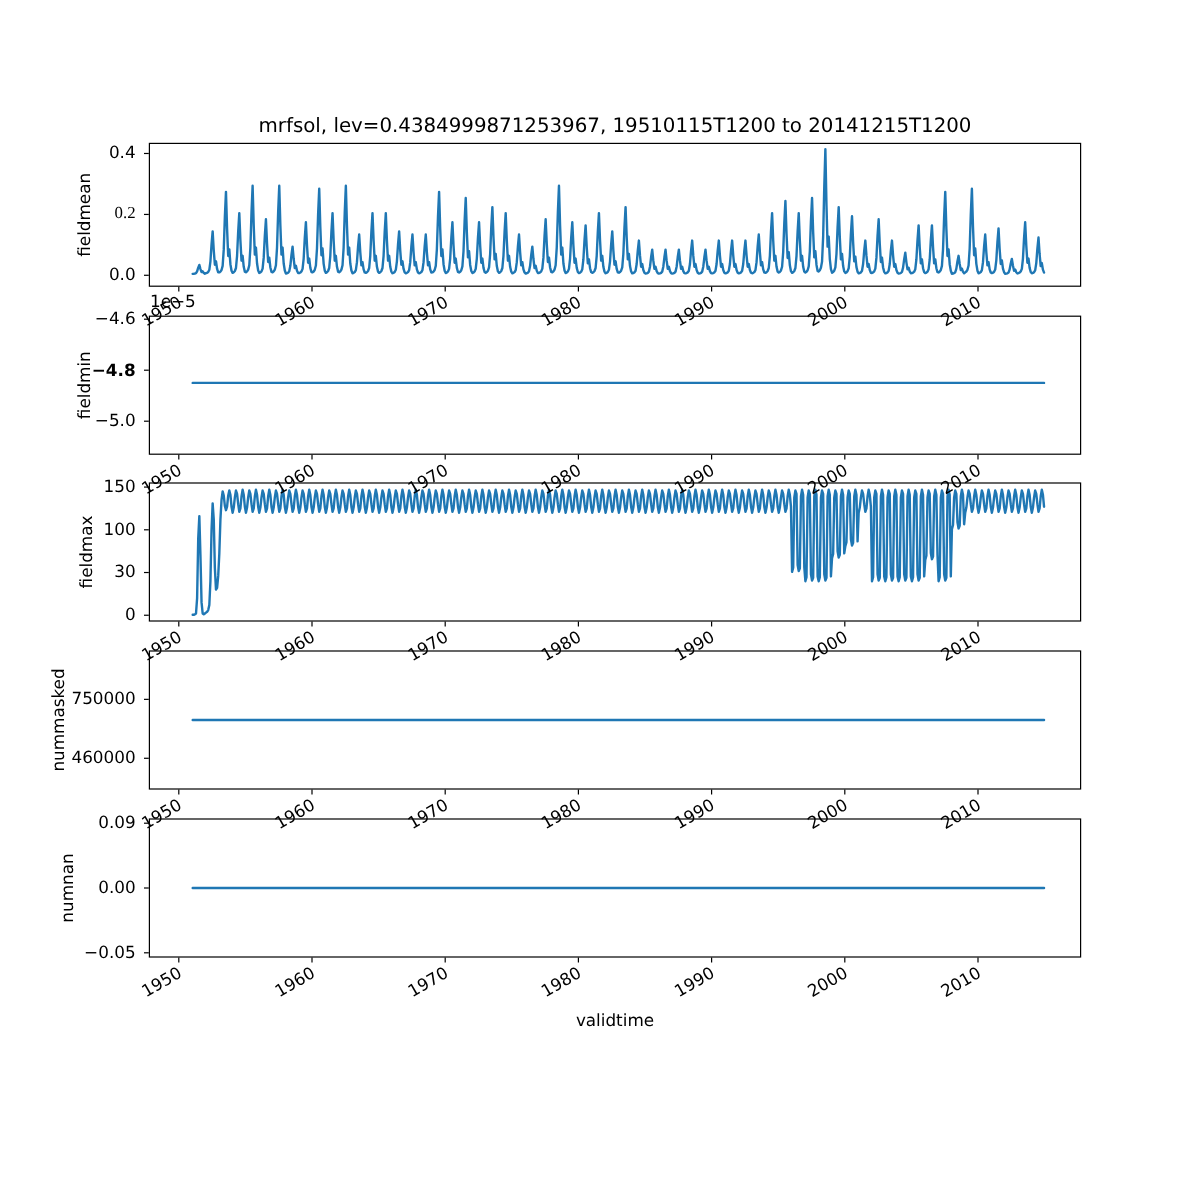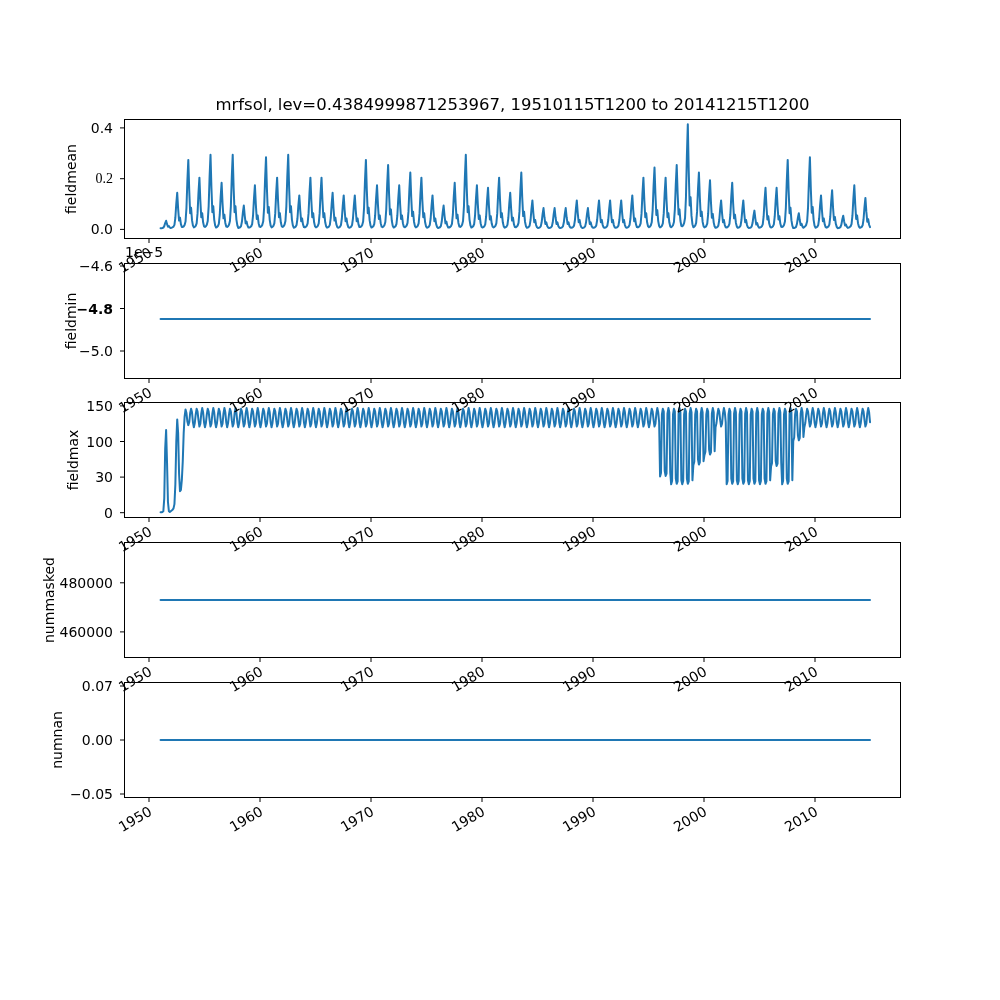--- a/index.html
+++ b/index.html
@@ -114,21 +114,21 @@
         <line x1="247.0" y1="116" x2="247.0" y2="120" stroke="#000000" stroke-width="1"></line>
         <line x1="358.0" y1="116" x2="358.0" y2="120" stroke="#000000" stroke-width="1"></line>
         <line x1="469.0" y1="116" x2="469.0" y2="120" stroke="#000000" stroke-width="1"></line>
         <line x1="580.0" y1="116" x2="580.0" y2="120" stroke="#000000" stroke-width="1"></line>
         <line x1="691.0" y1="116" x2="691.0" y2="120" stroke="#000000" stroke-width="1"></line>
         <line x1="0" y1="89.9" x2="-4" y2="89.9" stroke="#000000" stroke-width="1"></line>
         <line x1="0" y1="40.8" x2="-4" y2="40.8" stroke="#000000" stroke-width="1"></line>
         <polyline points="36.57,58.00 746.03,58.00" fill="none" stroke="#1f77b4" stroke-width="2" stroke-linejoin="round" stroke-linecap="round"></polyline>
       </svg>
       <div class="ytick-label" style="left: -11px; top: 89.9px;">460000</div>
-      <div class="ytick-label" style="left: -11px; top: 40.8px;">480000</div>
+      <div class="ytick-label" style="left: -11px; top: 40.8px;">750000</div>
       <div class="xtick-label" style="left: 23px; top: 122px;">1950</div>
       <div class="xtick-label" style="left: 134px; top: 122px;">1960</div>
       <div class="xtick-label" style="left: 245px; top: 122px;">1970</div>
       <div class="xtick-label" style="left: 356px; top: 122px;">1980</div>
       <div class="xtick-label" style="left: 467px; top: 122px;">1990</div>
       <div class="xtick-label" style="left: 578px; top: 122px;">2000</div>
       <div class="xtick-label" style="left: 689px; top: 122px;">2010</div>
     </div>
   <div class="subplot" id="subplot-4" style="top: 682px; width: 777px; height: 116px;">
       <svg width="777" height="116">
@@ -140,31 +140,32 @@
         <line x1="469.0" y1="116" x2="469.0" y2="120" stroke="#000000" stroke-width="1"></line>
         <line x1="580.0" y1="116" x2="580.0" y2="120" stroke="#000000" stroke-width="1"></line>
         <line x1="691.0" y1="116" x2="691.0" y2="120" stroke="#000000" stroke-width="1"></line>
         <line x1="0" y1="112.0" x2="-4" y2="112.0" stroke="#000000" stroke-width="1"></line>
         <line x1="0" y1="58.0" x2="-4" y2="58.0" stroke="#000000" stroke-width="1"></line>
         <line x1="0" y1="4.0" x2="-4" y2="4.0" stroke="#000000" stroke-width="1"></line>
         <polyline points="36.57,58.00 746.03,58.00" fill="none" stroke="#1f77b4" stroke-width="2" stroke-linejoin="round" stroke-linecap="round"></polyline>
       </svg>
       <div class="ytick-label" style="left: -11px; top: 112px;">−0.05</div>
       <div class="ytick-label" style="left: -11px; top: 58px;">0.00</div>
-      <div class="ytick-label" style="left: -11px; top: 4px;">0.07</div>
+      <div class="ytick-label" style="left: -11px; top: 4px;">0.09</div>
       <div class="xtick-label" style="left: 23px; top: 122px;">1950</div>
       <div class="xtick-label" style="left: 134px; top: 122px;">1960</div>
       <div class="xtick-label" style="left: 245px; top: 122px;">1970</div>
       <div class="xtick-label" style="left: 356px; top: 122px;">1980</div>
       <div class="xtick-label" style="left: 467px; top: 122px;">1990</div>
       <div class="xtick-label" style="left: 578px; top: 122px;">2000</div>
       <div class="xtick-label" style="left: 689px; top: 122px;">2010</div>
     </div>
 
   <div class="ylabel" style="left:71px;top:179px">fieldmean</div>
   <div class="ylabel" style="left:71px;top:321px">fieldmin</div>
   <div class="ylabel" style="left:73px;top:460px">fieldmax</div>
   <div class="ylabel" style="left:49px;top:600px">nummasked</div>
   <div class="ylabel" style="left:57px;top:740px">numnan</div>
 
   <div class="offset-label" style="left:125px;top:246px">1e−5</div>
 
+  <div class="xlabel">validtime</div>
 </div>
 
 </body></html>

